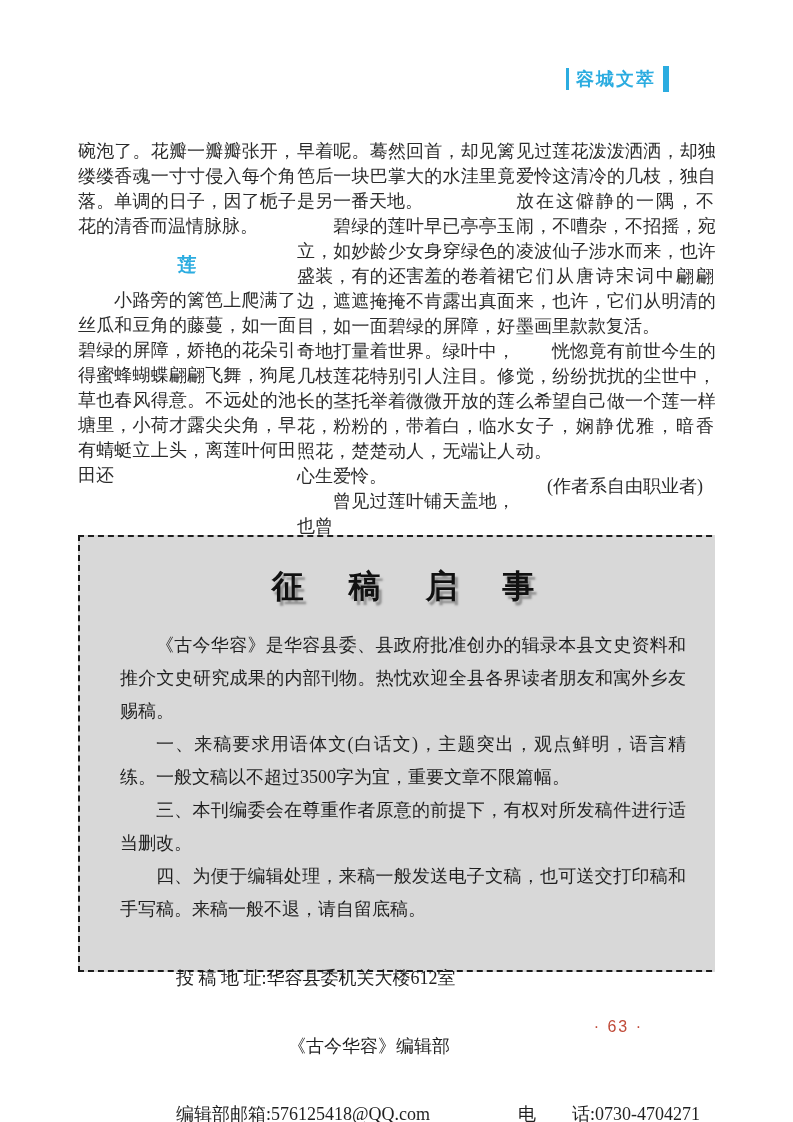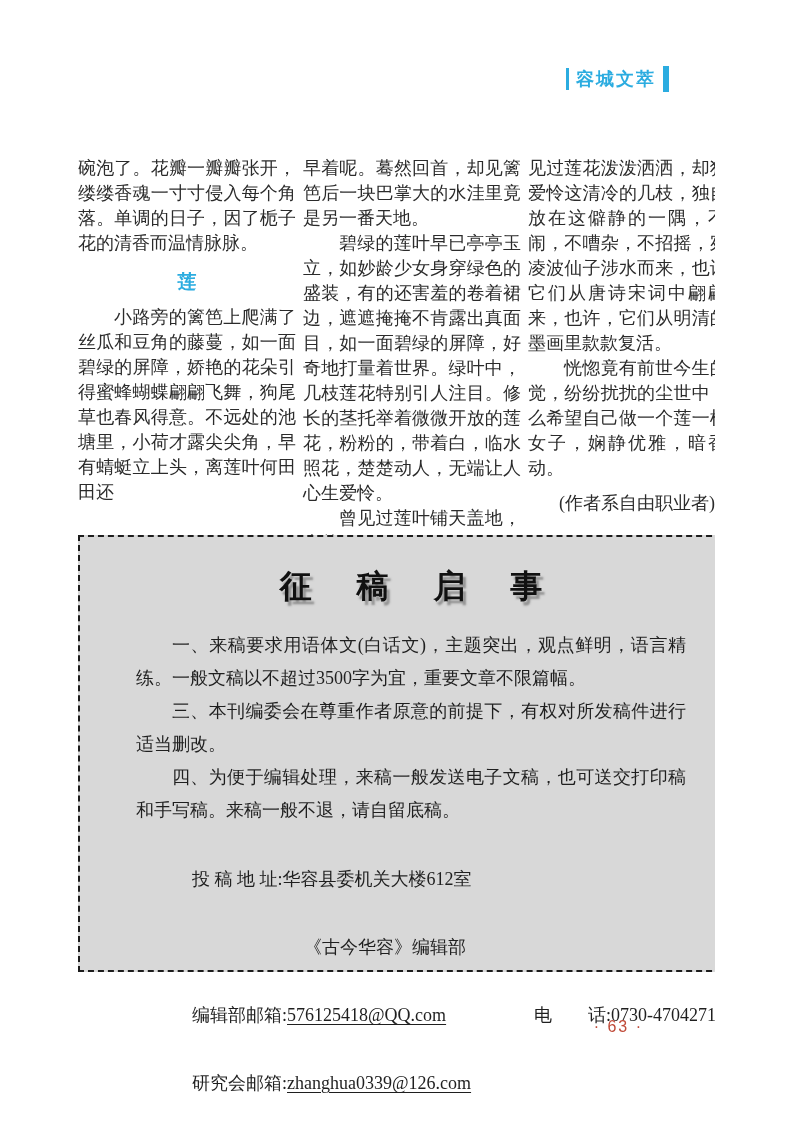--- a/index.html
+++ b/index.html
@@ -28,25 +28,25 @@
     font-family: "Liberation Sans", "DejaVu Sans", sans-serif;
     font-weight: bold;
     font-size: 18px;
     letter-spacing: 2px;
     color: var(--accent, #2bace0);
   }
 
   
   .article {
     position: absolute;
-    top: 156px;
+    top: 139px;
     left: 78px;
     width: 668px;
     display: flex;
-    gap: 7px;
+    gap: 1px;
   }
   .col {
     width: 218px;
     font-size: 18px;
     line-height: 25px;
     text-align: justify;
   }
   .col p { margin: 0; }
   .col p.indent { text-indent: 2em; }
   .section-title {
@@ -66,21 +66,21 @@
   
   .notice {
     position: absolute;
     left: 78px;
     top: 535px;
     width: 654px;
     height: 437px;
     box-sizing: border-box;
     background: var(--notice-bg, #d8d8d8);
     border: 2px dashed #1c1c1c;
-    padding: 22px 44px 0 56px;
+    padding: 22px 44px 0 40px;
   }
   .notice-title {
     text-align: center;
     font-family: "Liberation Sans", "DejaVu Sans", sans-serif;
     font-weight: bold;
     font-size: 32px;
     color: #111111;
     letter-spacing: 18px;
     text-indent: 18px;
     text-shadow: 3px 4px 2px rgba(100,100,100,0.6);
@@ -140,20 +140,21 @@
     </div>
     <div class="col">
       <p>见过莲花泼泼洒洒，却独独爱怜这清冷的几枝，独自开放在这僻静的一隅，不喧闹，不嘈杂，不招摇，宛如凌波仙子涉水而来，也许，它们从唐诗宋词中翩翩而来，也许，它们从明清的水墨画里款款复活。</p>
       <p class="indent">恍惚竟有前世今生的感觉，纷纷扰扰的尘世中，多么希望自己做一个莲一样的女子，娴静优雅，暗香浮动。</p>
       <p class="author-note">(作者系自由职业者)</p>
     </div>
   </div>
 
   <div class="notice">
     <div class="notice-title">征 稿 启 事</div>
+    <p class="n">《古今华容》是华容县委、县政府批准创办的辑录本县文史资料和推介文史研究成果的内部刊物。热忱欢迎全县各界读者朋友和寓外乡友赐稿。</p>
     <p class="n">一、来稿要求用语体文(白话文)，主题突出，观点鲜明，语言精练。一般文稿以不超过3500字为宜，重要文章不限篇幅。</p>
     <p class="n">三、本刊编委会在尊重作者原意的前提下，有权对所发稿件进行适当删改。</p>
     <p class="n">四、为便于编辑处理，来稿一般发送电子文稿，也可送交打印稿和手写稿。来稿一般不退，请自留底稿。</p>
 
     <div class="contact">
       <div class="row">
         <span>投 稿 地 址:</span><span>华容县委机关大楼612室</span>
       </div>
       <div class="row row-indent">
         <span>《古今华容》编辑部</span>

